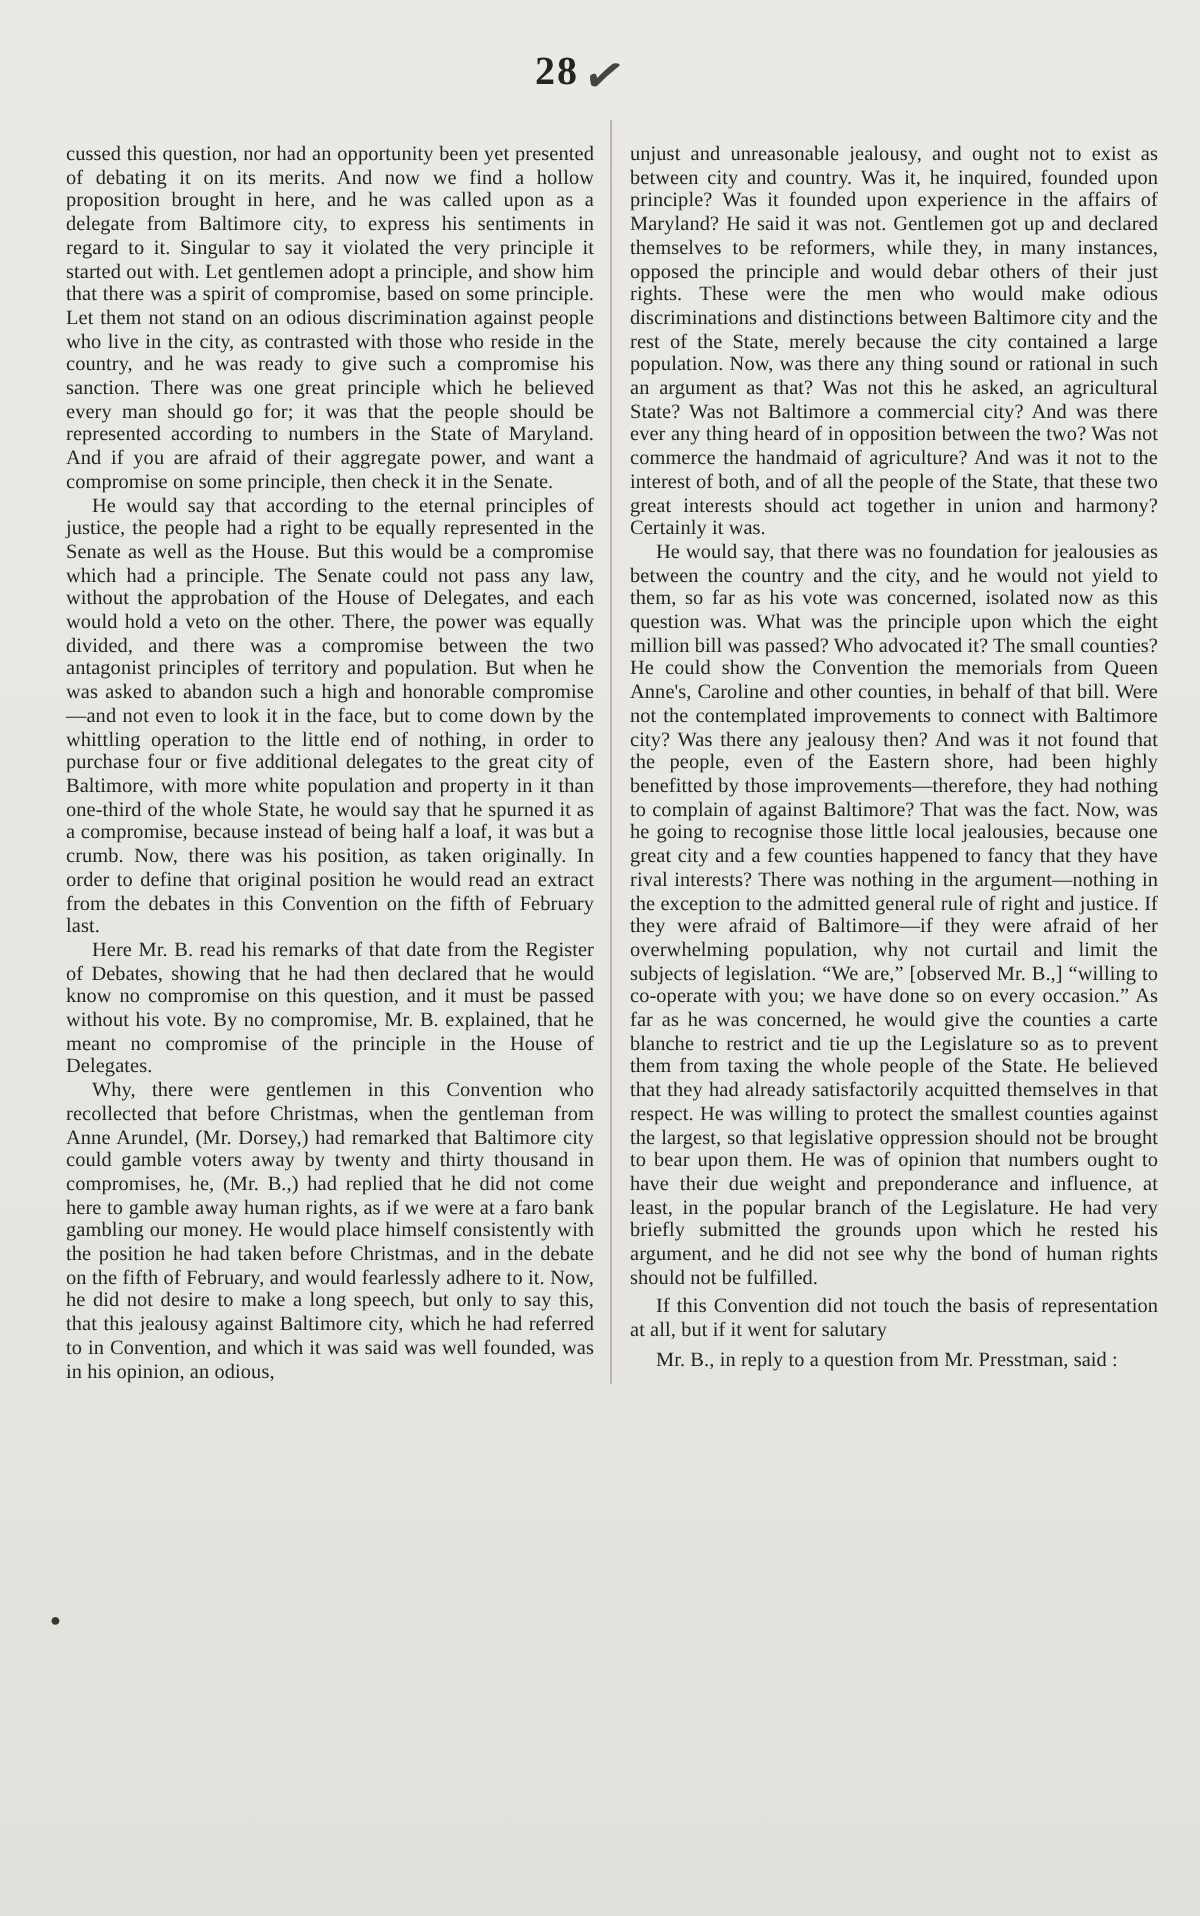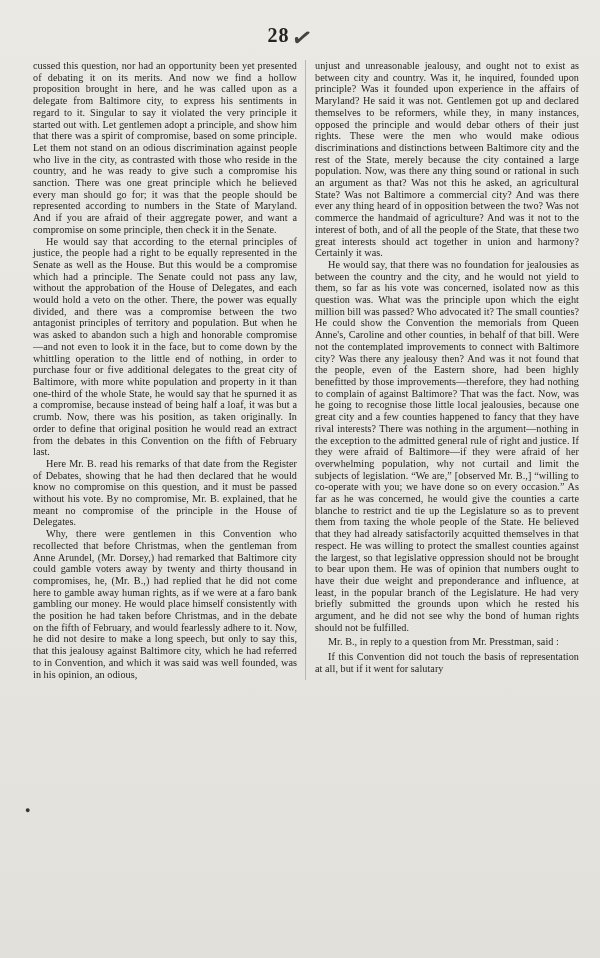--- a/index.html
+++ b/index.html
@@ -45,21 +45,21 @@
   .col {
     flex: 1 1 0;
     font-size: 10.2px;
     line-height: 11.7px;
     text-align: justify;
     letter-spacing: 0.05px;
   }
   .col.left  { padding-right: 8px; border-right: 1px solid #b9b6ad; }
   .col.right { padding-left: 9px; }
   .col p { margin: 0; text-indent: 13px; }
-  .col p.no-indent { text-indent: 0; }
+  .col p.no-indent { text-indent: 0; margin-top: 12px; }
   .col p.gap-before { margin-top: 3px; }
   .margin-mark {
     position: absolute;
     left: 25px; top: 805px;
     font-size: 9px;
     color: #38382f;
   }
 </style>
 </head>
 <body>
@@ -77,18 +77,18 @@
     <div class="col left">
       <p class="no-indent">cussed this question, nor had an opportunity been yet presented of debating it on its merits. And now we find a hollow proposition brought in here, and he was called upon as a delegate from Baltimore city, to express his sentiments in regard to it. Singular to say it violated the very principle it started out with. Let gentlemen adopt a principle, and show him that there was a spirit of compromise, based on some principle. Let them not stand on an odious discrimination against people who live in the city, as contrasted with those who reside in the country, and he was ready to give such a compromise his sanction. There was one great principle which he believed every man should go for; it was that the people should be represented according to numbers in the State of Maryland. And if you are afraid of their aggregate power, and want a compromise on some principle, then check it in the Senate.</p>
       <p>He would say that according to the eternal principles of justice, the people had a right to be equally represented in the Senate as well as the House. But this would be a compromise which had a principle. The Senate could not pass any law, without the approbation of the House of Delegates, and each would hold a veto on the other. There, the power was equally divided, and there was a compromise between the two antagonist principles of territory and population. But when he was asked to abandon such a high and honorable compromise—and not even to look it in the face, but to come down by the whittling operation to the little end of nothing, in order to purchase four or five additional delegates to the great city of Baltimore, with more white population and property in it than one-third of the whole State, he would say that he spurned it as a compromise, because instead of being half a loaf, it was but a crumb. Now, there was his position, as taken originally. In order to define that original position he would read an extract from the debates in this Convention on the fifth of February last.</p>
       <p>Here Mr. B. read his remarks of that date from the Register of Debates, showing that he had then declared that he would know no compromise on this question, and it must be passed without his vote. By no compromise, Mr. B. explained, that he meant no compromise of the principle in the House of Delegates.</p>
       <p>Why, there were gentlemen in this Convention who recollected that before Christmas, when the gentleman from Anne Arundel, (Mr. Dorsey,) had remarked that Baltimore city could gamble voters away by twenty and thirty thousand in compromises, he, (Mr. B.,) had replied that he did not come here to gamble away human rights, as if we were at a faro bank gambling our money. He would place himself consistently with the position he had taken before Christmas, and in the debate on the fifth of February, and would fearlessly adhere to it. Now, he did not desire to make a long speech, but only to say this, that this jealousy against Baltimore city, which he had referred to in Convention, and which it was said was well founded, was in his opinion, an odious,</p>
     </div>
 
     <div class="col right">
       <p class="no-indent">unjust and unreasonable jealousy, and ought not to exist as between city and country. Was it, he inquired, founded upon principle? Was it founded upon experience in the affairs of Maryland? He said it was not. Gentlemen got up and declared themselves to be reformers, while they, in many instances, opposed the principle and would debar others of their just rights. These were the men who would make odious discriminations and distinctions between Baltimore city and the rest of the State, merely because the city contained a large population. Now, was there any thing sound or rational in such an argument as that? Was not this he asked, an agricultural State? Was not Baltimore a commercial city? And was there ever any thing heard of in opposition between the two? Was not commerce the handmaid of agriculture? And was it not to the interest of both, and of all the people of the State, that these two great interests should act together in union and harmony? Certainly it was.</p>
       <p>He would say, that there was no foundation for jealousies as between the country and the city, and he would not yield to them, so far as his vote was concerned, isolated now as this question was. What was the principle upon which the eight million bill was passed? Who advocated it? The small counties? He could show the Convention the memorials from Queen Anne's, Caroline and other counties, in behalf of that bill. Were not the contemplated improvements to connect with Baltimore city? Was there any jealousy then? And was it not found that the people, even of the Eastern shore, had been highly benefitted by those improvements—therefore, they had nothing to complain of against Baltimore? That was the fact. Now, was he going to recognise those little local jealousies, because one great city and a few counties happened to fancy that they have rival interests? There was nothing in the argument—nothing in the exception to the admitted general rule of right and justice. If they were afraid of Baltimore—if they were afraid of her overwhelming population, why not curtail and limit the subjects of legislation. “We are,” [observed Mr. B.,] “willing to co-operate with you; we have done so on every occasion.” As far as he was concerned, he would give the counties a carte blanche to restrict and tie up the Legislature so as to prevent them from taxing the whole people of the State. He believed that they had already satisfactorily acquitted themselves in that respect. He was willing to protect the smallest counties against the largest, so that legislative oppression should not be brought to bear upon them. He was of opinion that numbers ought to have their due weight and preponderance and influence, at least, in the popular branch of the Legislature. He had very briefly submitted the grounds upon which he rested his argument, and he did not see why the bond of human rights should not be fulfilled.</p>
+      <p class="gap-before">If this Convention did not touch the basis of representation at all, but if it went for salutary</p>
       <p class="gap-before">Mr. B., in reply to a question from Mr. Presstman, said :</p>
-      <p class="gap-before">If this Convention did not touch the basis of representation at all, but if it went for salutary</p>
     </div>
 
   </div>
 </div>
 
 </body></html>

